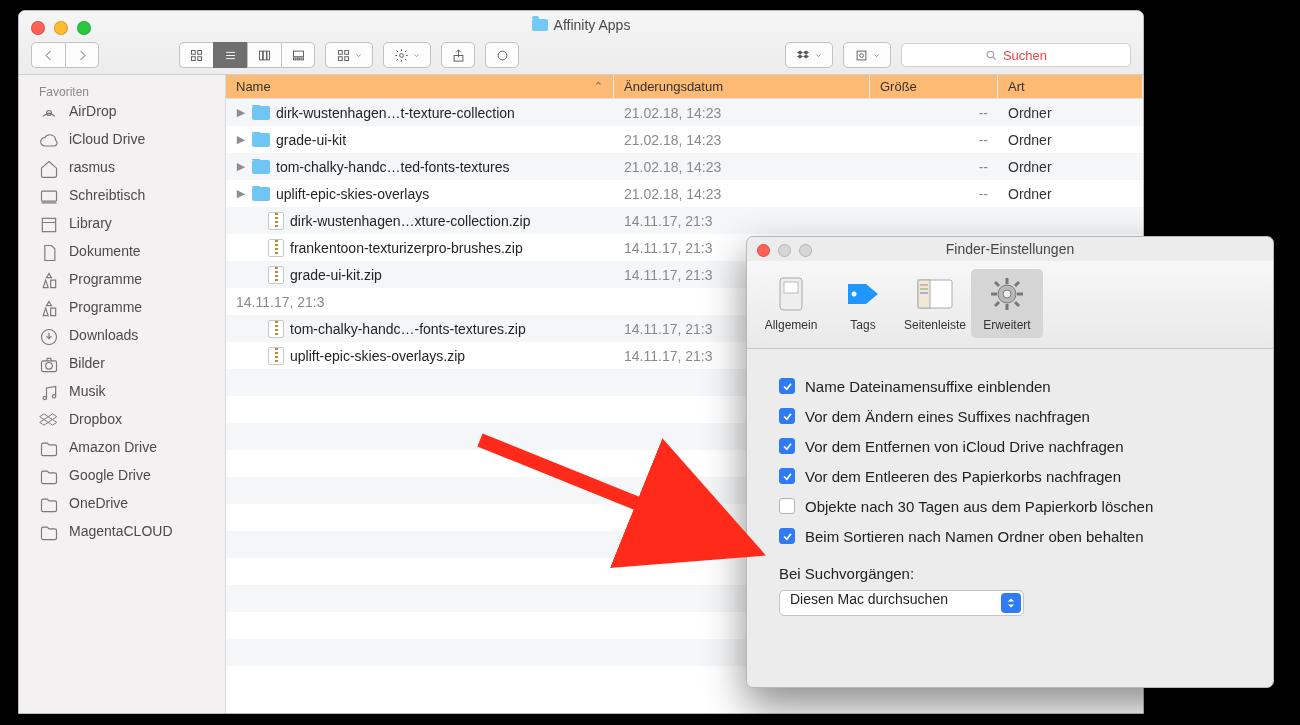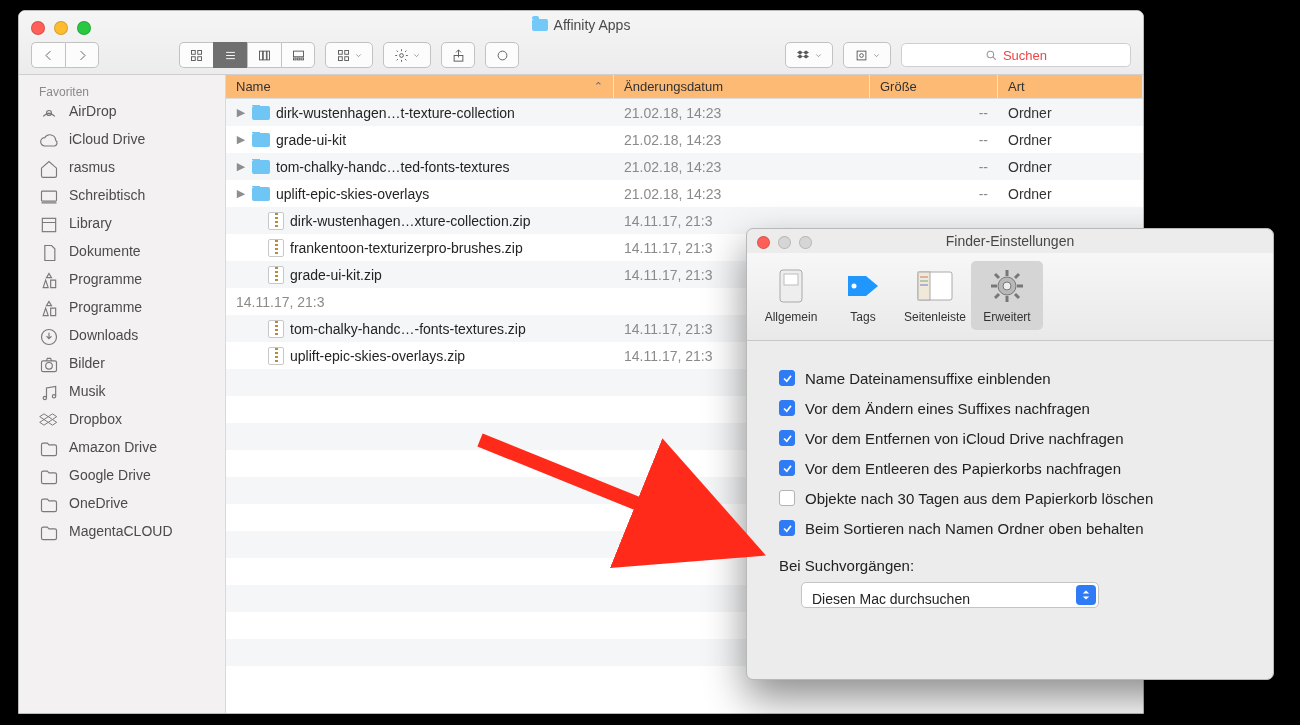--- a/index.html
+++ b/index.html
@@ -56,41 +56,41 @@
   .row .cell.size{ flex:0 0 128px; color:#8a8a8a; justify-content:flex-end;}
   .row .cell.kind{ flex:1; color:#333;}
   .disclose{ width:10px; text-align:center; color:#8e8e8e; font-size:11px;}
   .ic-folder{ width:18px; height:14px; background:#6fc5f4; border-radius:2px; position:relative; flex-shrink:0;}
   .ic-folder::before{content:"";position:absolute;top:-3px;left:0;width:8px;height:3px;background:#6fc5f4;border-radius:2px 2px 0 0;}
   .ic-zip{ width:16px; height:18px; background:#fff; border:1px solid #c8c8c8; border-radius:2px; position:relative; flex-shrink:0;}
   .ic-zip::after{content:"";position:absolute;left:6px;top:0;width:3px;height:100%;background:repeating-linear-gradient(#b88b3a 0 2px, transparent 2px 4px);}
   
   
   .prefs {
-    position:absolute; left:746px; top:228px; width:528px; height:452px;
+    position:absolute; left:746px; top:236px; width:528px; height:452px;
     background:#ececec; border-radius:7px; border:1px solid #b8b8b8;
     box-shadow:0 18px 40px rgba(0,0,0,0.45);
     display:flex; flex-direction:column;
   }
   .prefs .ptitle{ height:24px; position:relative; }
   .prefs .ptraffic{ position:absolute; left:10px; top:7px; display:flex; gap:8px;}
   .prefs .ptraffic .tl{ width:13px; height:13px;}
   .prefs .ptraffic .tl.grey{ background:#d6d6d6;}
   .prefs .ptt{ position:absolute; left:0; right:0; top:4px; text-align:center; font-size:14px; color:#464646;}
   .ptoolbar{ height:88px; border-bottom:1px solid #c8c8c8; background:linear-gradient(#f7f7f7,#e9e9e9); display:flex; padding:8px 8px 10px;}
   .ptab{ width:72px; display:flex; flex-direction:column; align-items:center; gap:5px; padding-top:6px; border-radius:5px; font-size:12px; color:#333;}
   .ptab.selected{ background:#d6d5d6;}
   .ptab .picon{ width:38px; height:38px; display:flex; align-items:center; justify-content:center;}
   .pbody{ flex:1; padding:22px 32px; font-size:15px; color:#222;}
   .chk{ display:flex; align-items:center; gap:10px; height:30px;}
   .box{ width:16px; height:16px; border-radius:3px; border:1px solid #b3b3b3; background:#fff; display:flex; align-items:center; justify-content:center;}
   .box.on{ background:#2f7bf6; border-color:#2f7bf6;}
   .box.on svg{ width:11px; height:11px; stroke:#fff; stroke-width:2.5; fill:none;}
   .pbody .label{ margin-top:14px; margin-bottom:8px; font-size:15px;}
-  .select{ margin-left:22px; width:298px; height:26px; background:#fff; border:1px solid #c4c4c4; border-radius:5px; display:flex; align-items:flex-end; padding:0 6px 0 10px; font-size:14px; position:relative;}
+  .select{ width:245px; height:26px; background:#fff; border:1px solid #c4c4c4; border-radius:5px; display:flex; align-items:flex-start; padding:0 6px 0 10px; font-size:14px; position:relative;}
   .select .arrows{ position:absolute; right:2px; top:2px; bottom:2px; width:20px; background:#2f7bf6; border-radius:4px; display:flex; flex-direction:column; align-items:center; justify-content:center; gap:0px;}
   .select .arrows svg{ width:8px; height:6px; fill:#fff;}
 
   
   .redarrow{ position:absolute; left:460px; top:420px; width:310px; height:150px; pointer-events:none;}
   .redarrow svg{ width:100%; height:100%;}
 </style>
 </head>
 <body>
 

